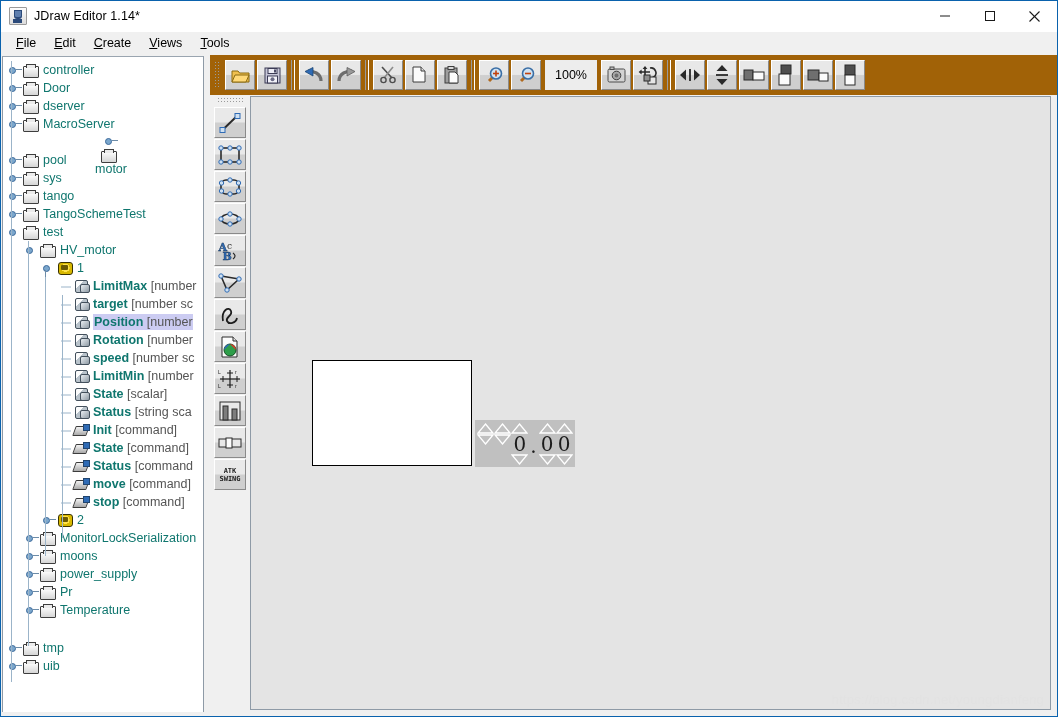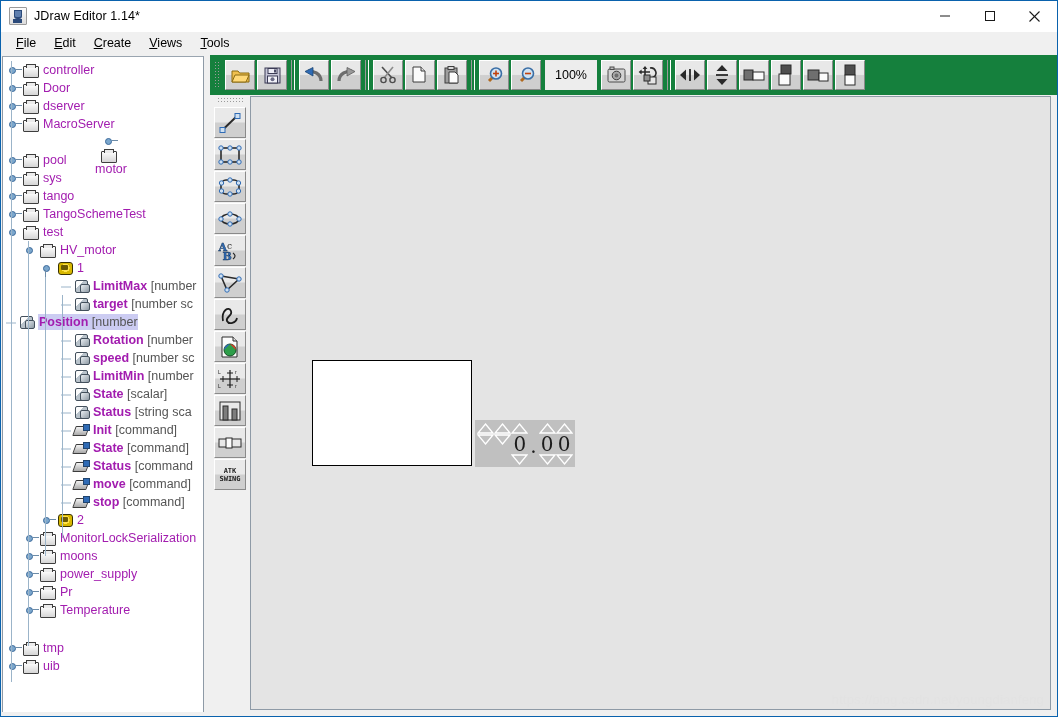--- a/index.html
+++ b/index.html
@@ -207,21 +207,21 @@
     border: 1px solid #3c3c3c;
     transform: skewX(-20deg);
     border-radius: 1px;
   }
   .cmd-icon::after {
     content: ""; position: absolute;
     left: 9px; top: 1px; width: 5px; height: 5px;
     background: #2f6bb5;
     border: 1px solid #21456f;
   }
-  .tlabel { color: #a21caf; }
+  .tlabel { color: #0f766e; }
   .tlabel.bold { font-weight: bold; }
   .ttype { color: #555; font-weight: normal; }
   .tnode.selected .sel {
     background: #ccccf2;
     padding: 1px 0 1px 1px;
   }
   
   .vline {
     position: absolute;
     width: 1px;
@@ -244,21 +244,21 @@
   }
 
   
   .right {
     flex: 1;
     display: flex; flex-direction: column;
     position: relative;
   }
   .toolbar-row {
     height: 40px;
-    background: #15803d;
+    background: #a16207;
     display: flex; align-items: center;
     padding-left: 2px;
     position: relative;
   }
   .tb-grip {
     width: 7px; height: 28px;
     background-image: radial-gradient(#9a9a9a .5px, transparent .6px);
     background-size: 3px 3px;
     margin: 0 3px 0 2px;
     flex: none;
@@ -491,21 +491,21 @@
               <span class="attr-icon"></span>
               <span class="sel"><span class="tlabel bold">LimitMax</span><span class="ttype"> [number</span></span>
             </div>
             <div class="tnode" style="padding-left: 55px;">
               <span class="handle"><svg width="16" height="18" viewBox="0 0 16 18">
                   <line x1="3" y1="9" x2="13" y2="9" stroke="#9bb4c9" stroke-width="1"></line>
                 </svg></span>
               <span class="attr-icon"></span>
               <span class="sel"><span class="tlabel bold">target</span><span class="ttype"> [number sc</span></span>
             </div>
-            <div class="tnode selected" style="">
+            <div class="tnode selected" style="padding-left: 55px;">
               <span class="handle"><svg width="16" height="18" viewBox="0 0 16 18">
                   <line x1="3" y1="9" x2="13" y2="9" stroke="#9bb4c9" stroke-width="1"></line>
                 </svg></span>
               <span class="attr-icon"></span>
               <span class="sel"><span class="tlabel bold">Position</span><span class="ttype"> [number</span></span>
             </div>
             <div class="tnode" style="padding-left: 55px;">
               <span class="handle"><svg width="16" height="18" viewBox="0 0 16 18">
                   <line x1="3" y1="9" x2="13" y2="9" stroke="#9bb4c9" stroke-width="1"></line>
                 </svg></span>

